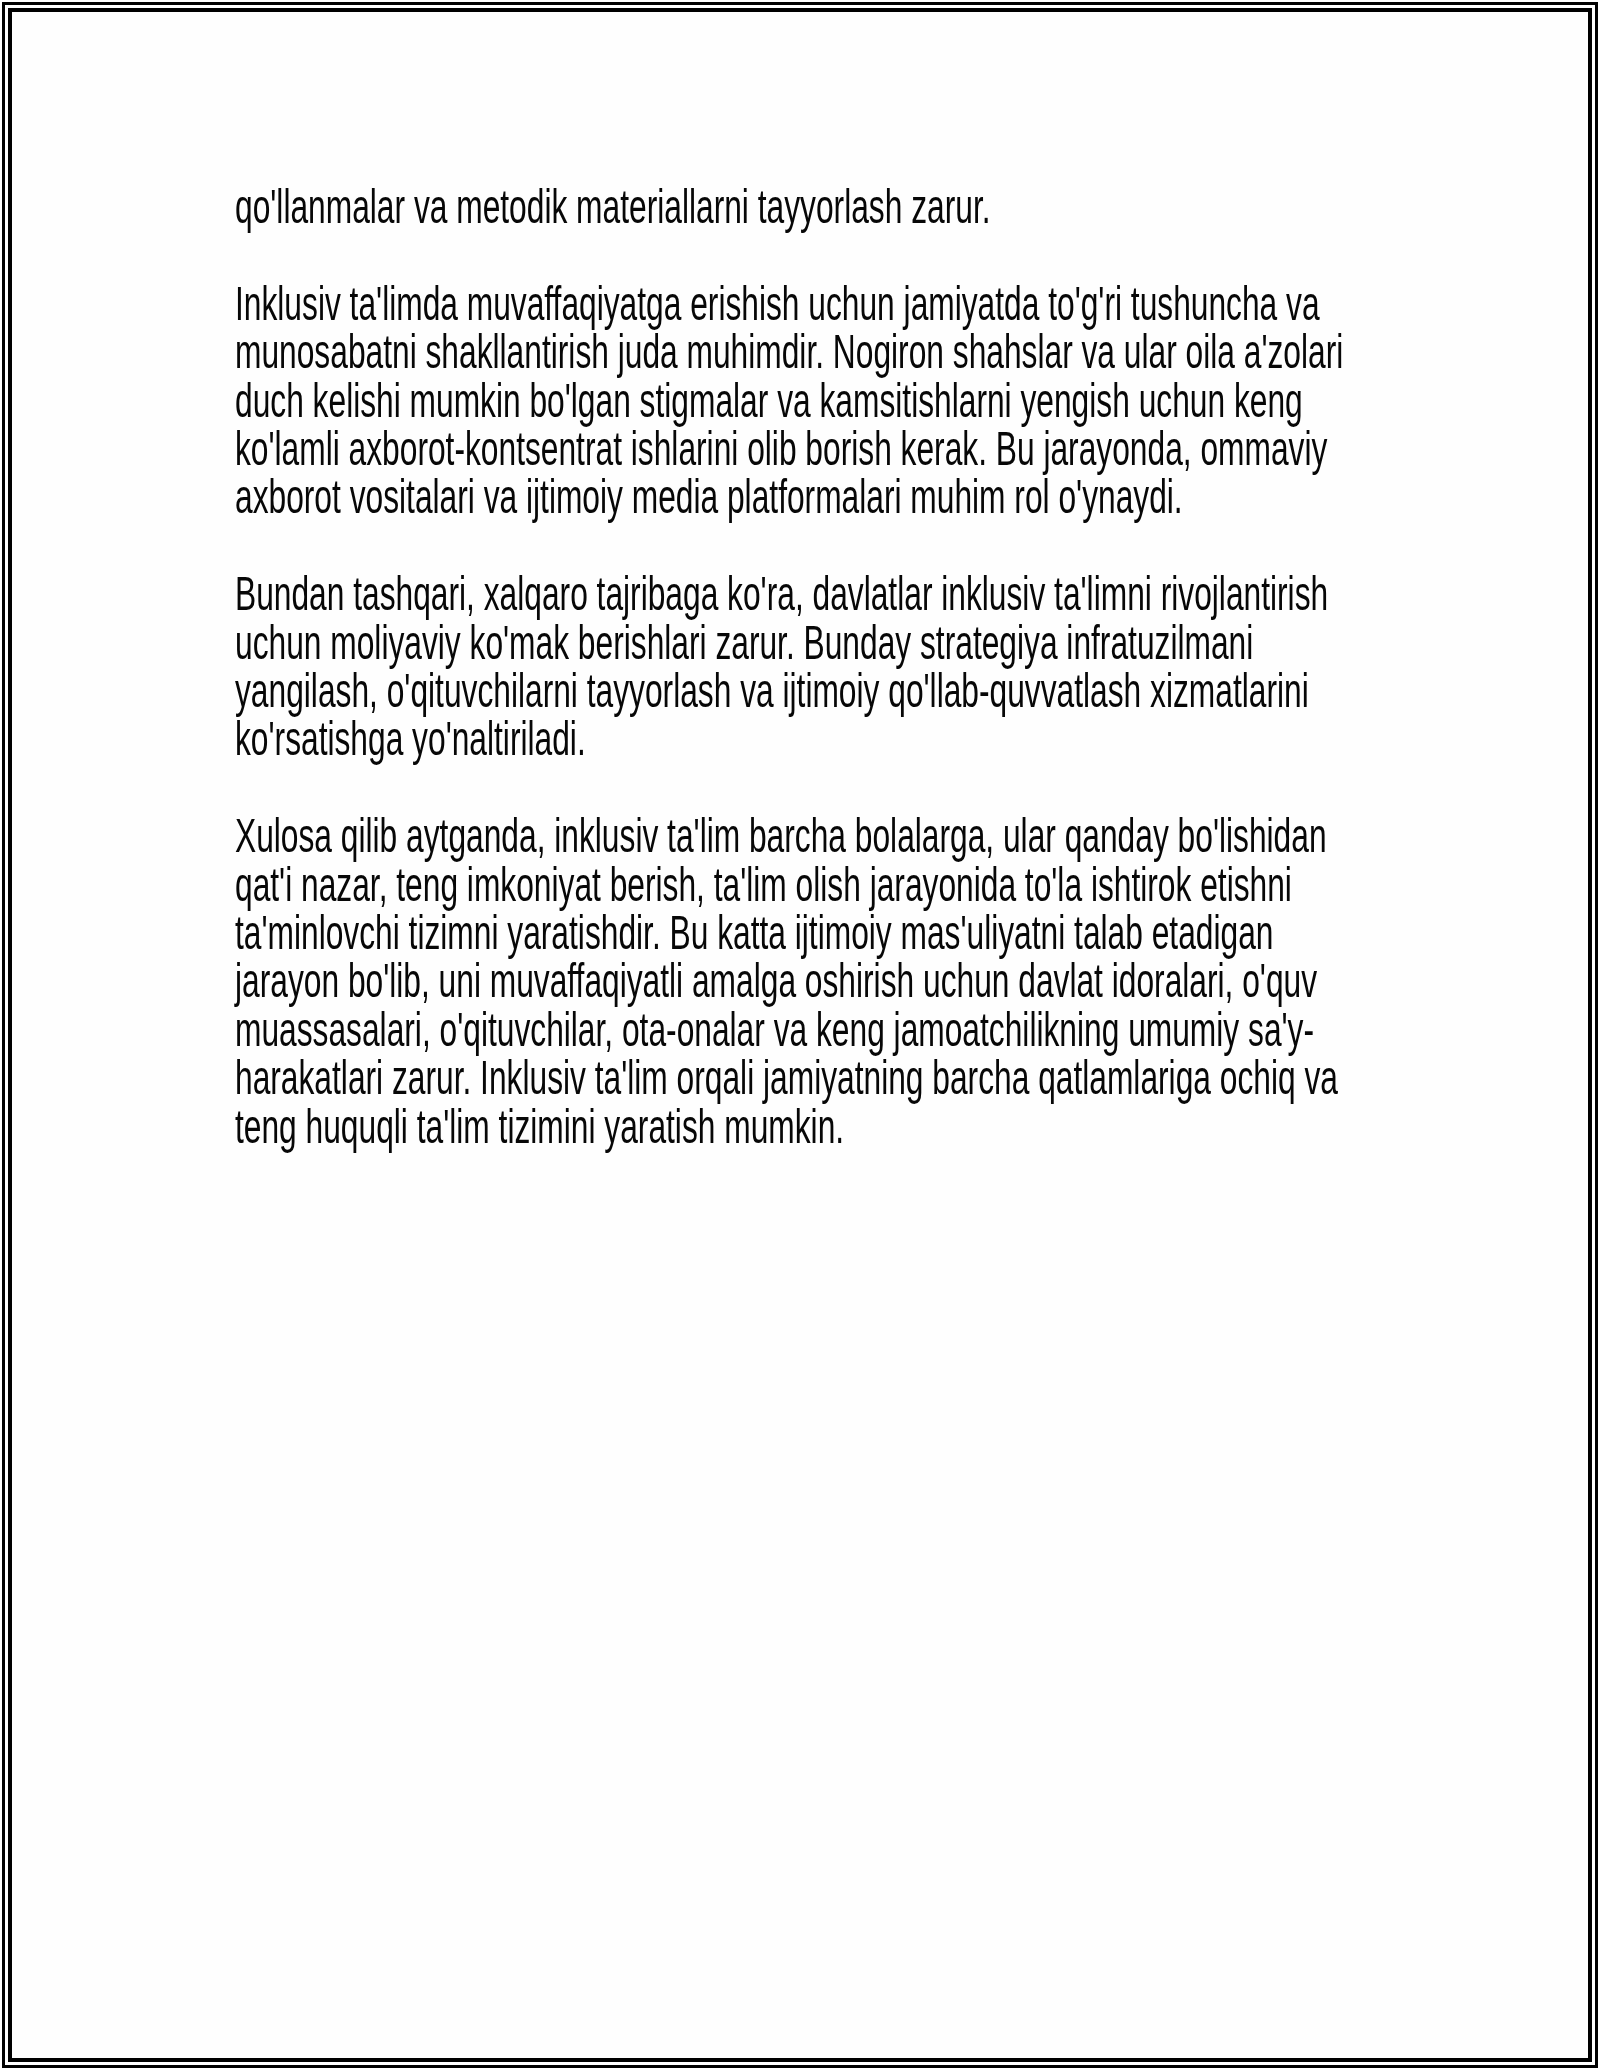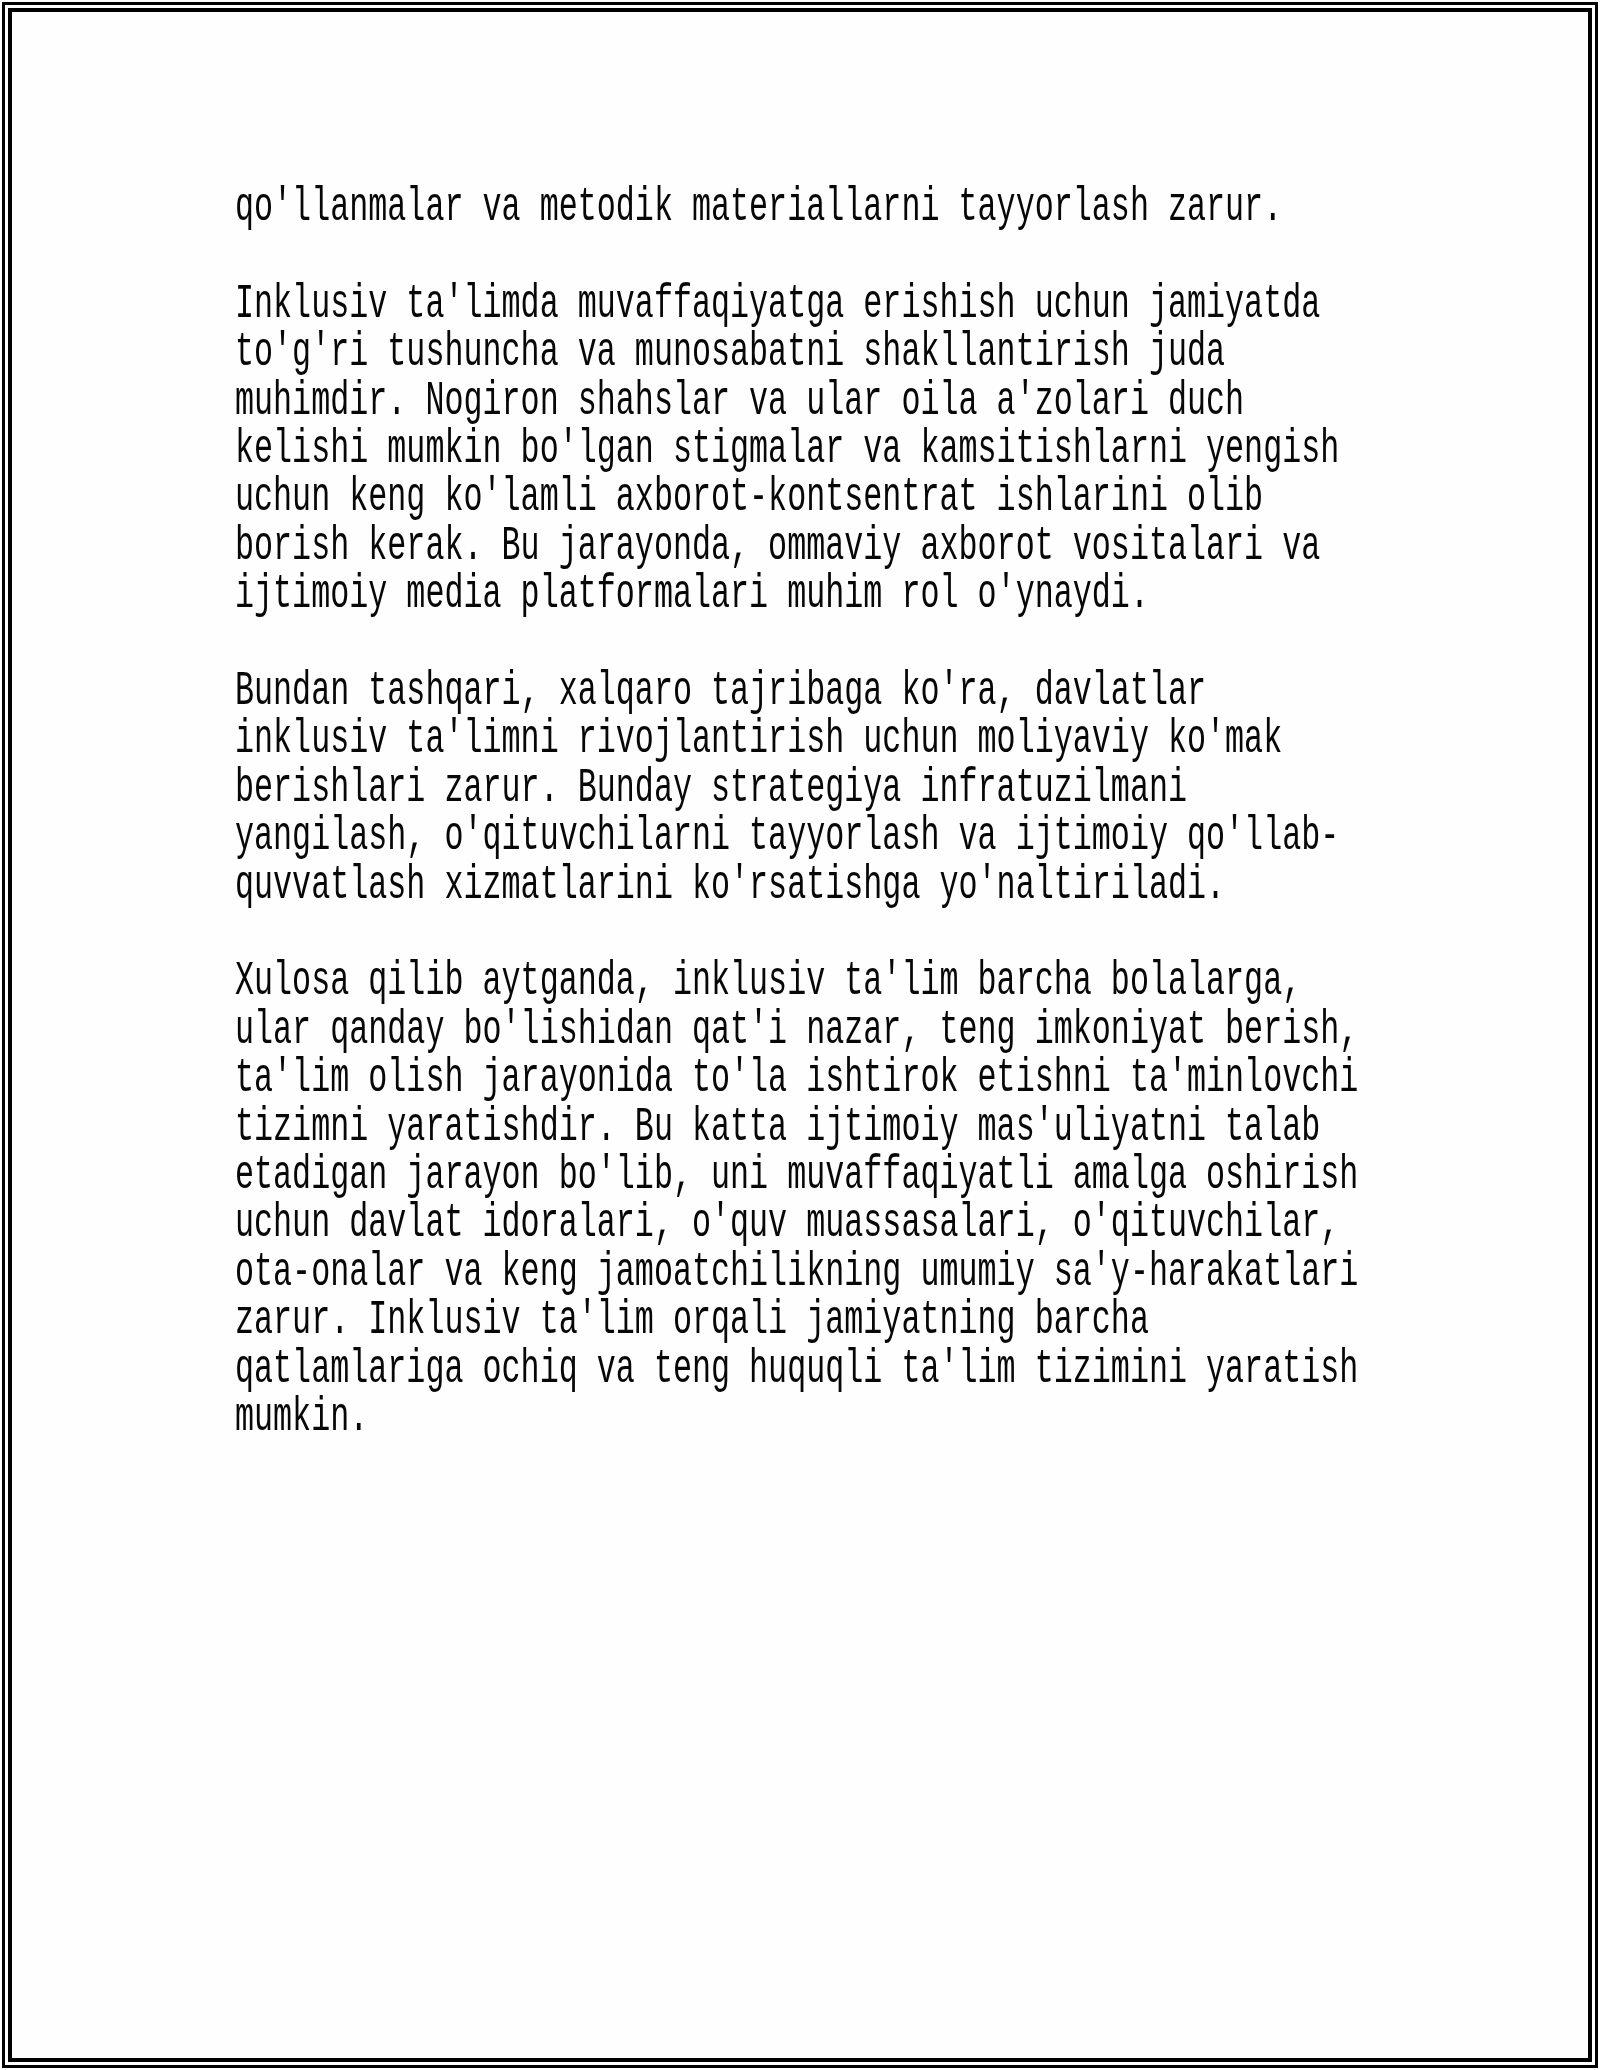--- a/index.html
+++ b/index.html
@@ -7,21 +7,21 @@
     padding: 0;
     overflow: hidden;
     background: #ffffff;
   }
   .page {
     position: relative;
     width: 1600px;
     height: 2070px;
     background: #fefefe;
     overflow: hidden;
-    font-family: Liberation Mono, monospace;
+    font-family: Liberation Sans, sans-serif;
   }
   .frame-outer {
     position: absolute;
     top: 2px; left: 2px; right: 2px; bottom: 2px;
     border: 3px solid #000000;
     pointer-events: none;
   }
   .frame-inner {
     position: absolute;
     top: 8px; left: 8px; right: 8px; bottom: 8px;

